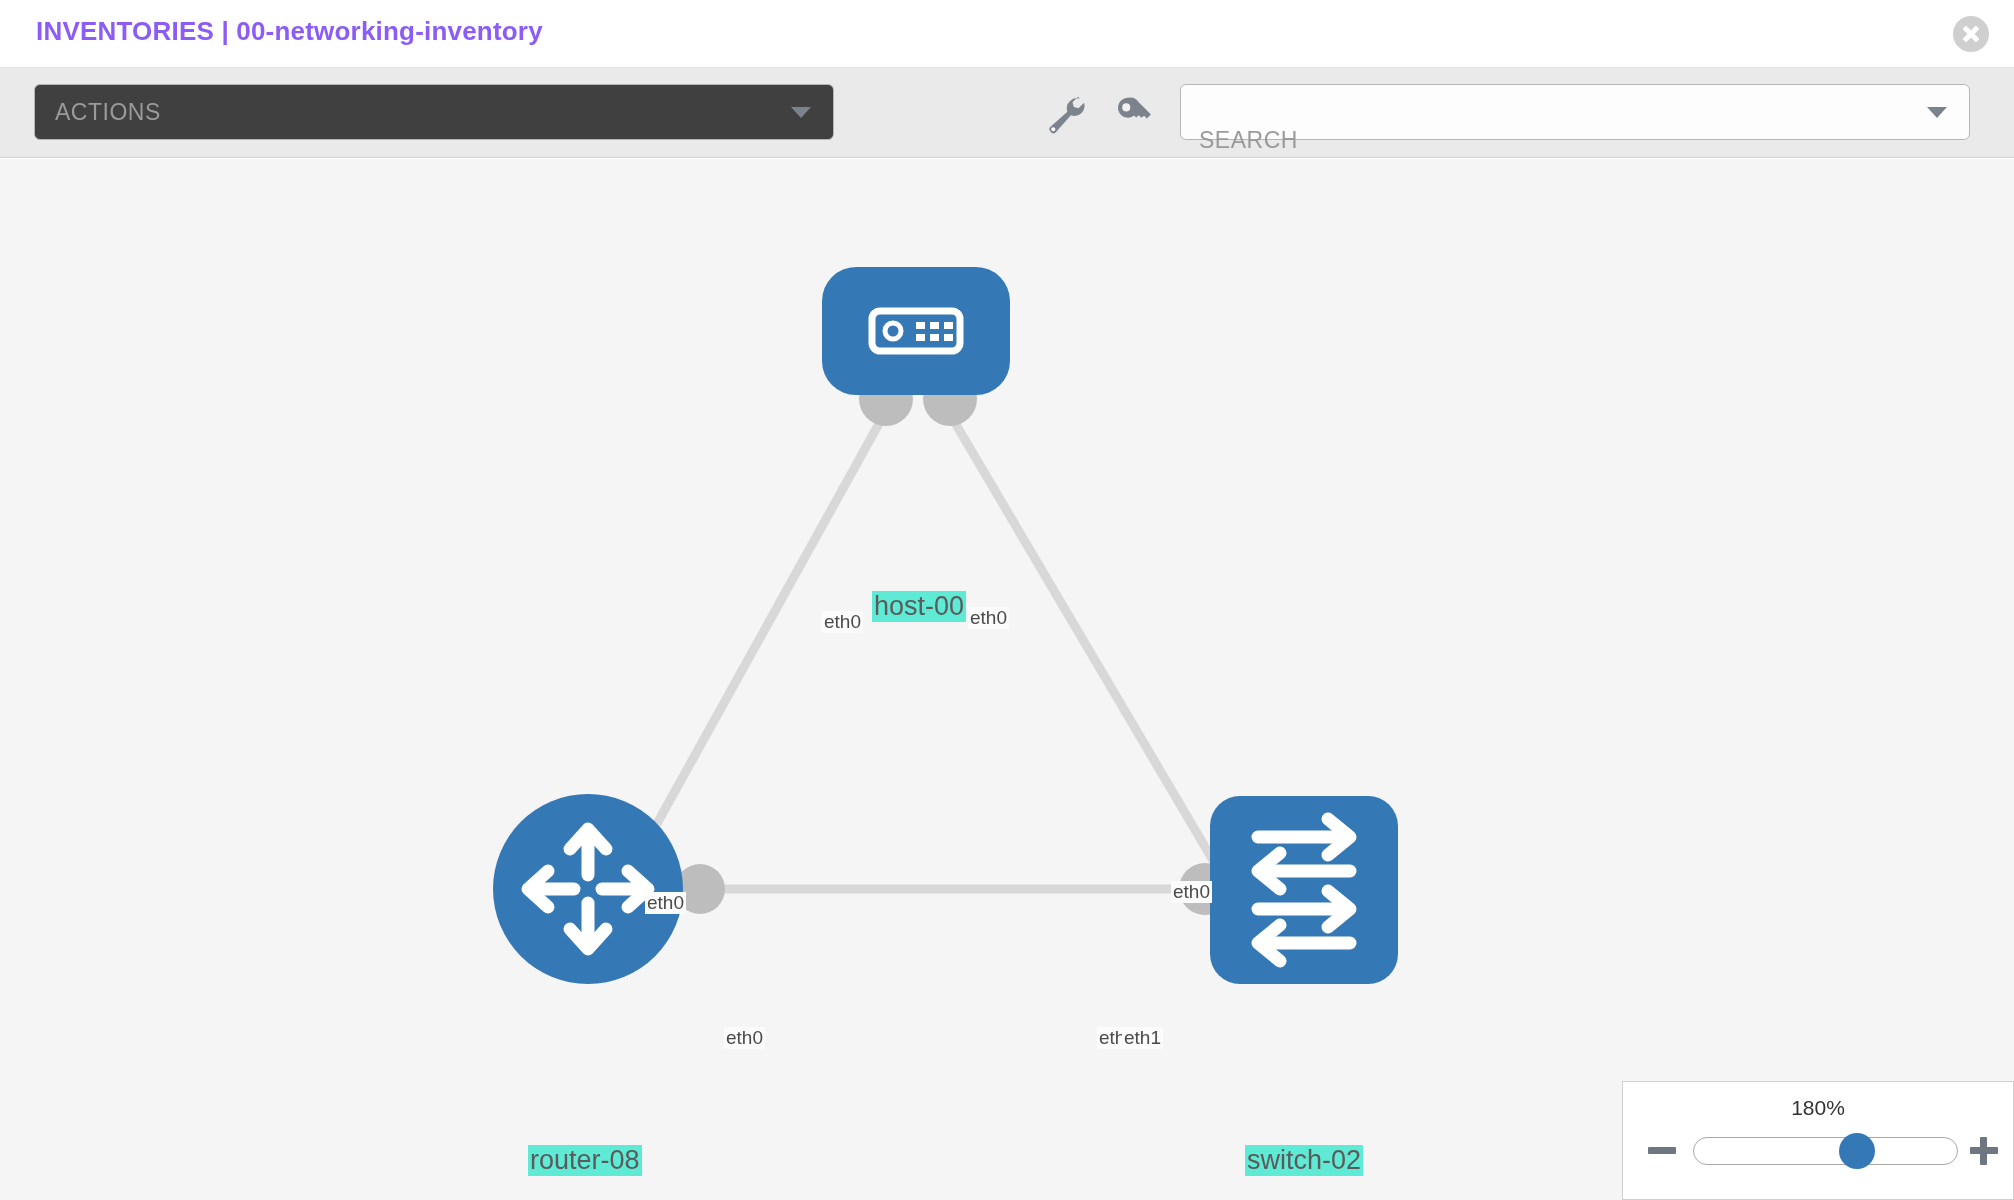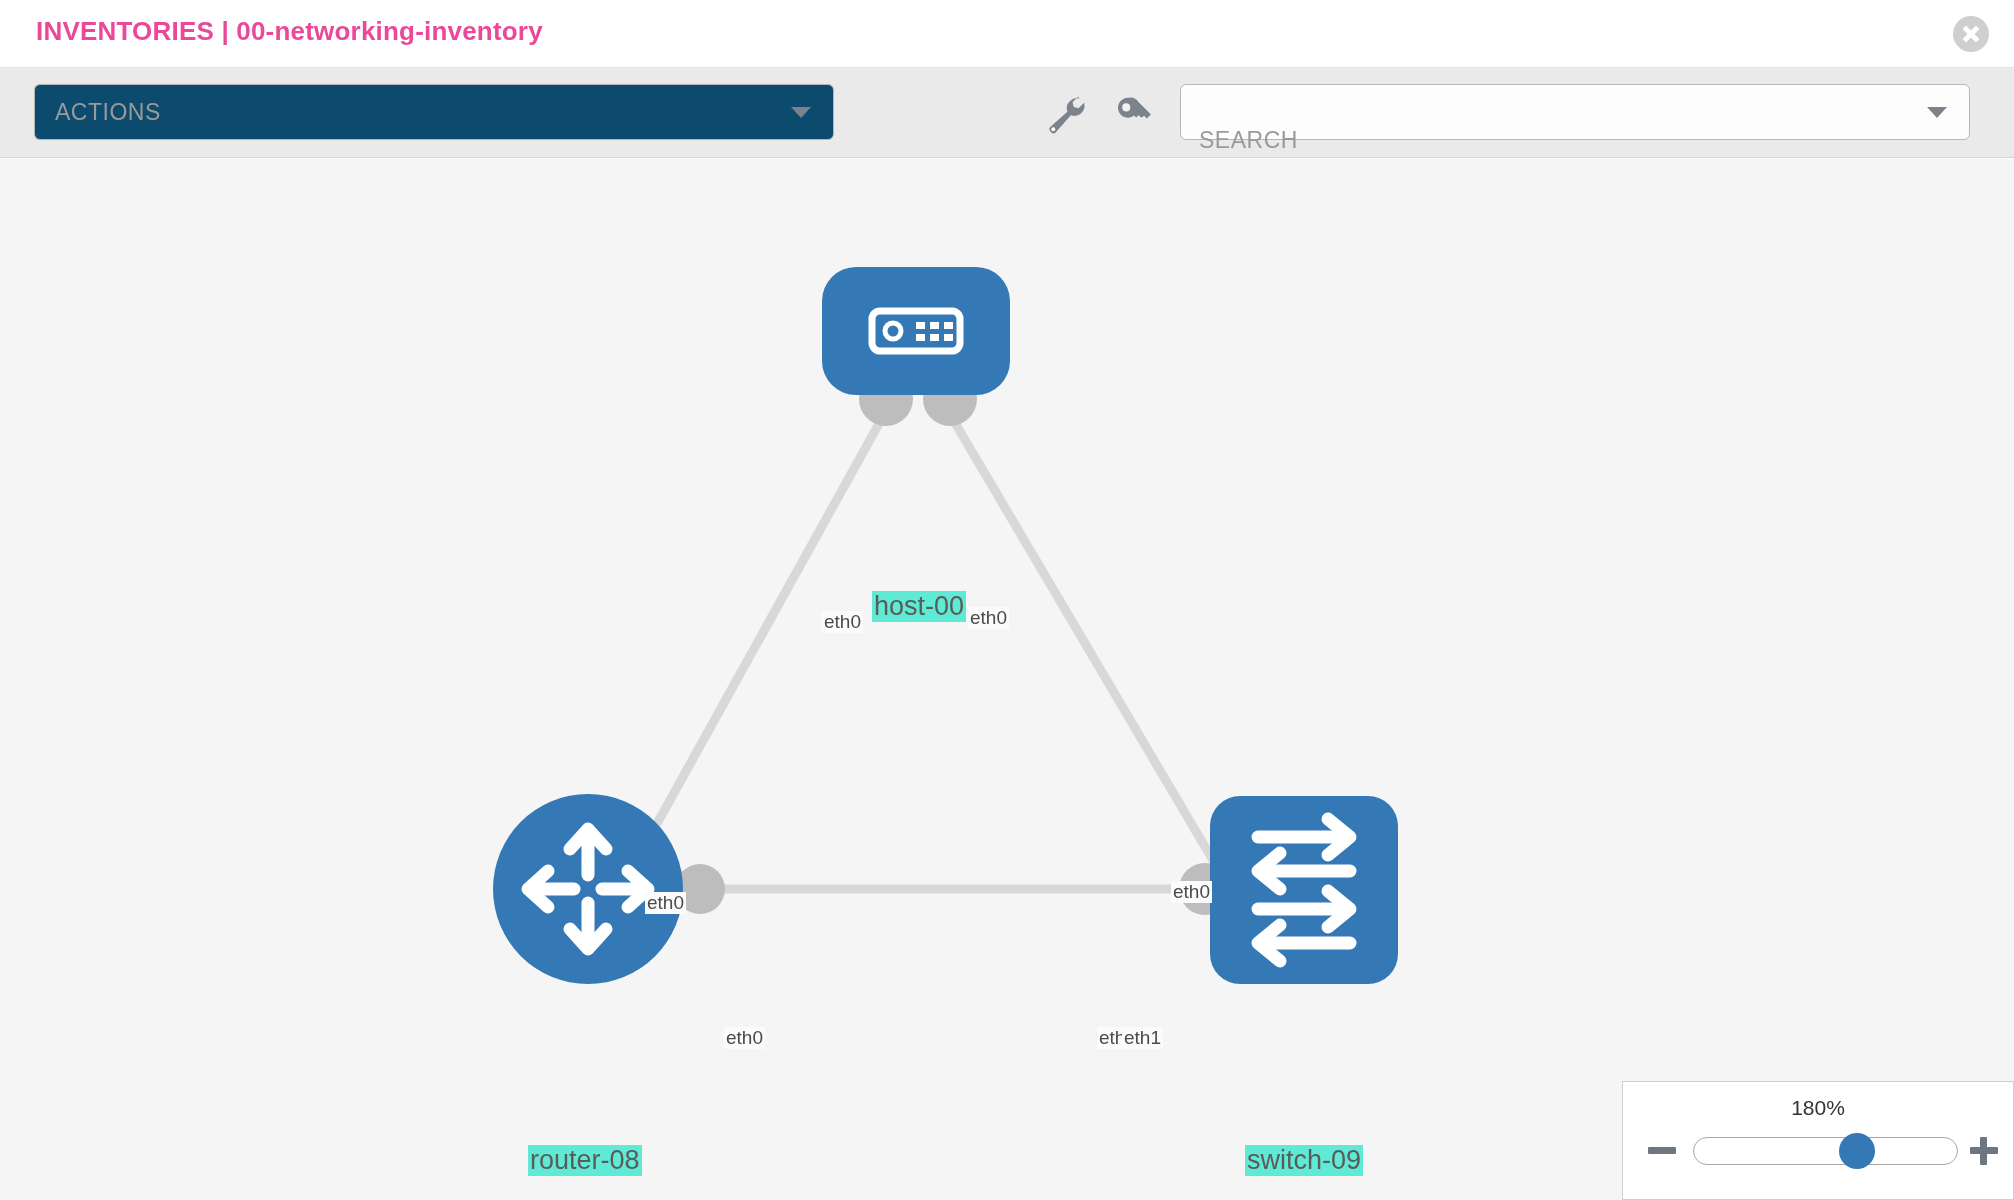--- a/index.html
+++ b/index.html
@@ -13,21 +13,21 @@
   
   .header {
     position: absolute; left: 0; top: 0;
     width: 2014px; height: 68px;
     background: #ffffff;
     border-bottom: 1px solid #e3e3e3;
   }
   .page-title {
     position: absolute; left: 36px; top: 16px;
     font-size: 26px; font-weight: bold;
-    color: #ec4899;
+    color: #8b5cf6;
     letter-spacing: .2px;
     white-space: nowrap;
   }
   .close-btn {
     position: absolute; right: 25px; top: 16px;
     width: 36px; height: 36px;
     border-radius: 50%;
     background: #cfcfcf;
     cursor: pointer;
   }
@@ -42,21 +42,21 @@
   
   .toolbar {
     position: absolute; left: 0; top: 68px;
     width: 2014px; height: 90px;
     background: #eaeaea;
     border-bottom: 1px solid #d4d4d4;
   }
   .actions-select {
     position: absolute; left: 34px; top: 84px;
     width: 800px; height: 56px;
-    background: #0c4a6e;
+    background: #404040;
     border: 1px solid #b6b6b6;
     border-radius: 6px;
     cursor: pointer;
   }
   .actions-select .lbl {
     position: absolute; left: 20px; top: 14px;
     font-size: 23px; color: #9a9a9a; letter-spacing: .5px;
   }
   .caret {
     position: absolute; right: 22px; top: 50%;
@@ -255,21 +255,21 @@
   <span class="if-label" style="left:822px; top:452px;">eth0</span>
   <span class="if-label" style="left:968px; top:448px;">eth0</span>
   <span class="if-label" style="left:645px; top:733px;">eth0</span>
   <span class="if-label" style="left:1171px; top:722px;">eth0</span>
   <span class="if-label" style="left:724px; top:868px;">eth0</span>
   <span class="if-label" style="left:1097px; top:868px;">eth0</span>
   <span class="if-label" style="left:1122px; top:868px;">eth1</span>
 
   <span class="nd-label" style="left:872px; top:432px;">host-00</span>
   <span class="nd-label" style="left:528px; top:986px;">router-08</span>
-  <span class="nd-label" style="left:1245px; top:986px;">switch-09</span>
+  <span class="nd-label" style="left:1245px; top:986px;">switch-02</span>
 </div>
 
 <div class="zoom-widget">
   <div class="zoom-pct">180%</div>
   <div class="zoom-minus">
     <span class="h"></span>
   </div>
   <div class="zoom-track">
     <div class="zoom-handle" id="zoom-handle" style="left: 62%;"></div>
   </div>

